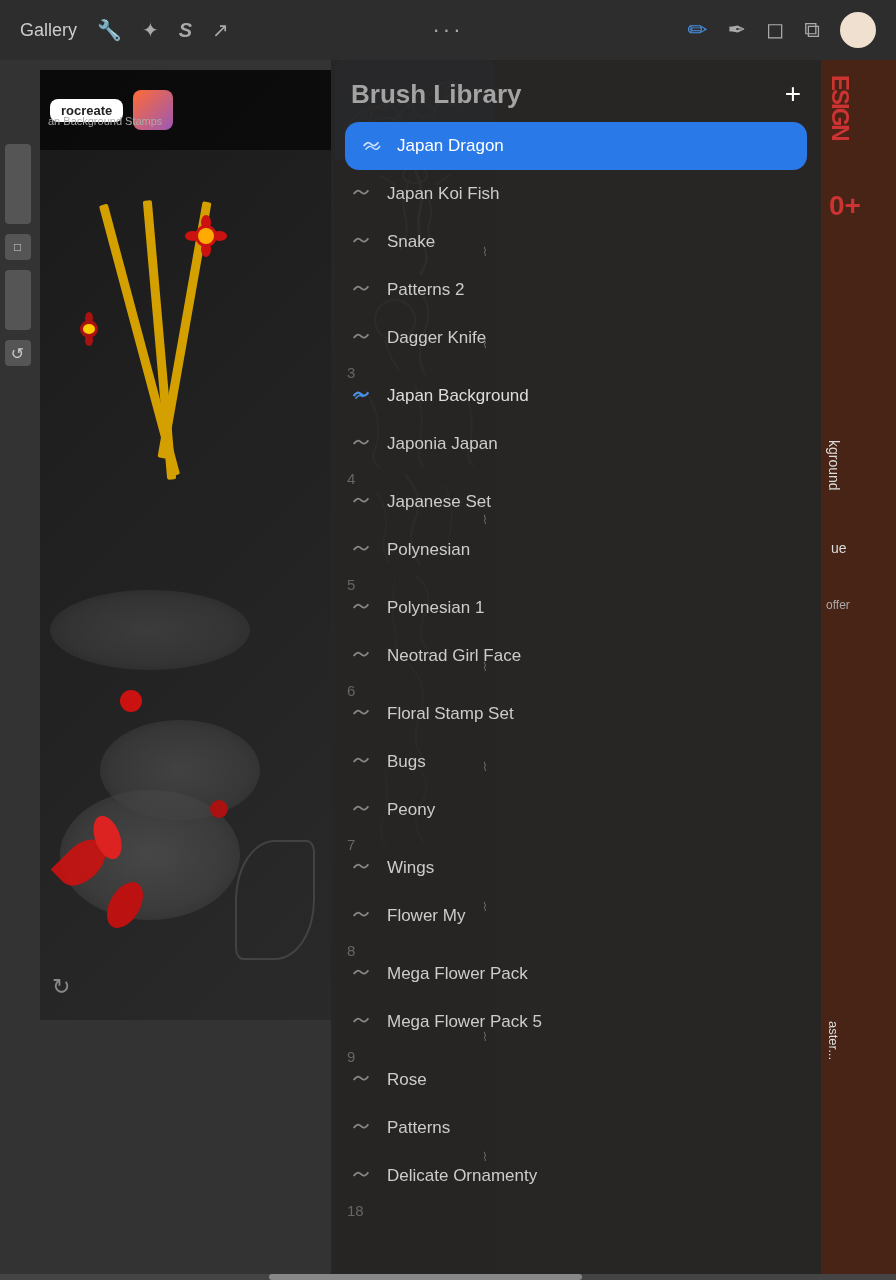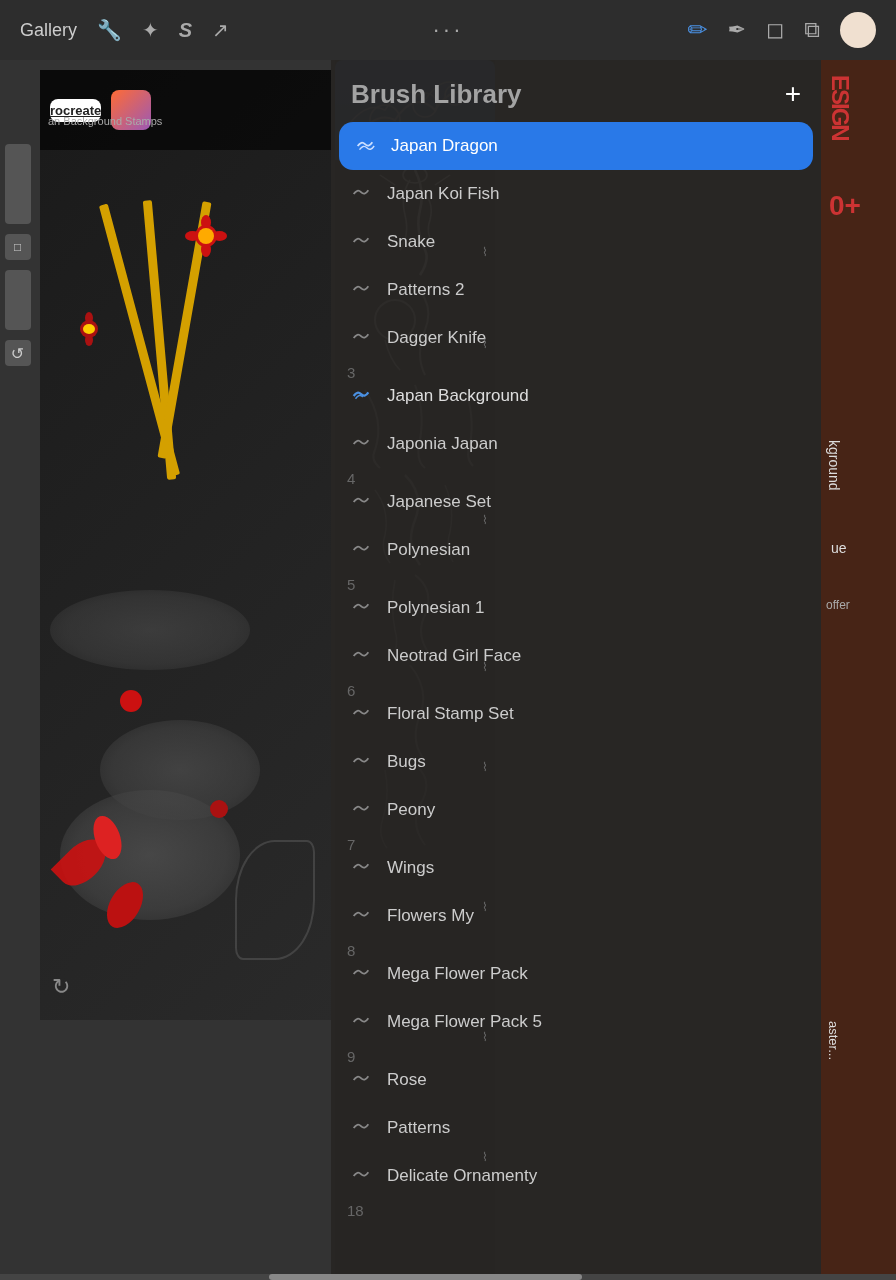--- a/index.html
+++ b/index.html
@@ -126,25 +126,24 @@
       height: 80px;
       background: rgba(0,0,0,0.6);
       display: flex;
       align-items: center;
       padding: 10px;
       gap: 10px;
     }
     .procreate-logo {
       background: white;
       border-radius: 8px;
-      padding: 4px 0;
+      padding: 4px 11px;
       font-size: 11px;
       font-weight: bold;
       color: #222;
-      text-decoration: underline;
     }
     .procreate-brush-icon {
       width: 40px;
       height: 40px;
       background: linear-gradient(135deg, #ff6b35, #9b59b6);
       border-radius: 8px;
     }
 
     
     .right-preview {
@@ -194,21 +193,21 @@
     .brush-item {
       display: flex;
       align-items: center;
       padding: 10px 16px;
       position: relative;
       cursor: pointer;
     }
     .brush-item.selected {
       background: #2979e8;
       border-radius: 14px;
-      margin: 0 8px;
+      margin: 0 14px;
       padding: 10px 12px;
     }
     .brush-icon {
       width: 28px;
       height: 28px;
       margin-right: 12px;
       flex-shrink: 0;
       display: flex;
       align-items: center;
       justify-content: center;
@@ -591,21 +590,21 @@
         </span>
         <span class="brush-name">Wings</span>
       </div>
 
       <div class="brush-item">
         <span class="brush-icon">
           <svg viewBox="0 0 24 24">
               <path d="M4 12 Q8 6 12 10 Q16 14 20 8" stroke="#888" stroke-width="2" fill="none"></path>
             </svg>
         </span>
-        <span class="brush-name">Flowers My</span>
+        <span class="brush-name">Flower My</span>
       </div>
 
       <div class="brush-item has-number">
         <span class="section-number">8</span>
         <span class="brush-icon">
           <svg viewBox="0 0 24 24">
               <path d="M4 12 Q8 6 12 10 Q16 14 20 8" stroke="#888" stroke-width="2" fill="none"></path>
             </svg>
         </span>
         <span class="brush-name">Mega Flower Pack</span>

